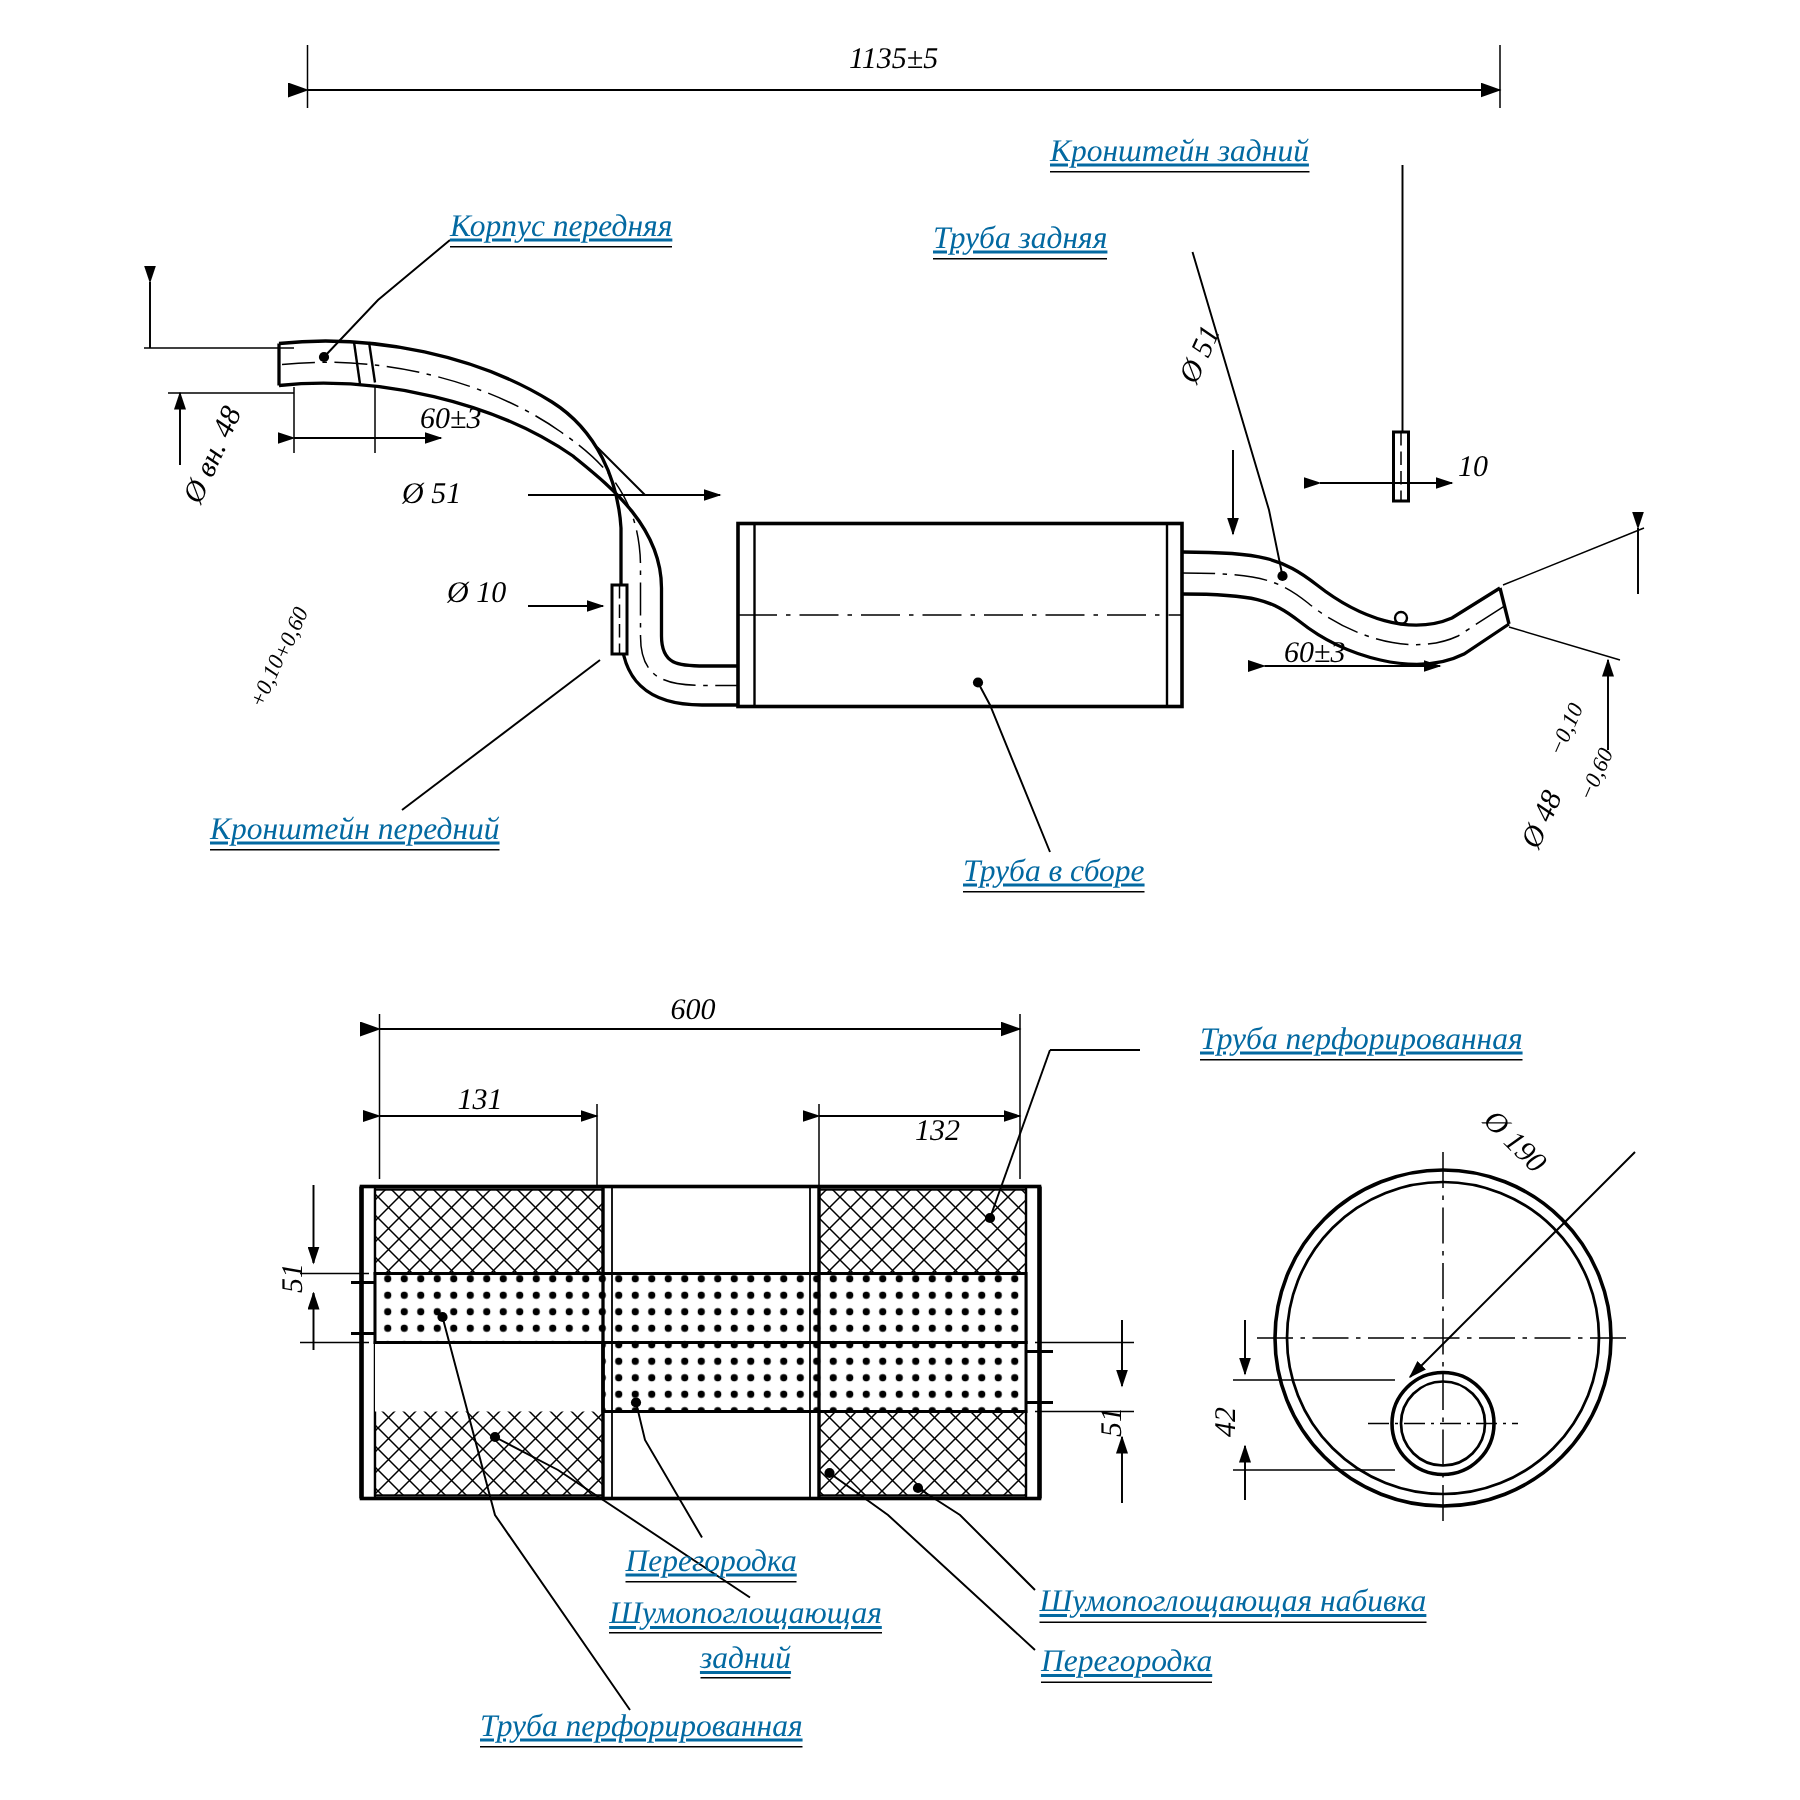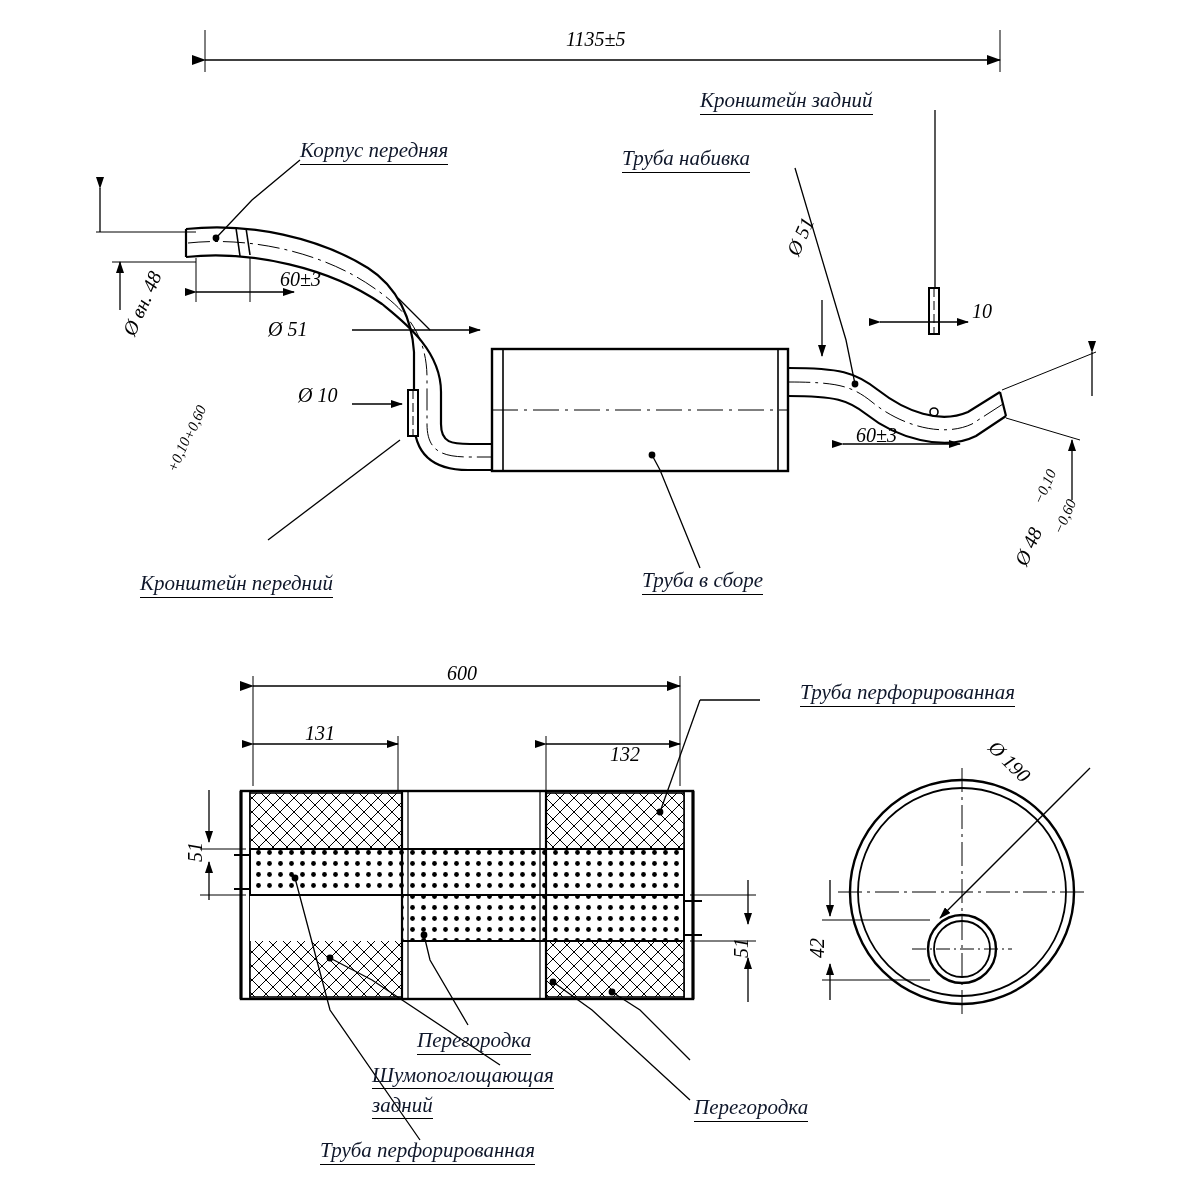--- a/index.html
+++ b/index.html
@@ -4,34 +4,35 @@
 <style>
   html,body{margin:0;padding:0;background:#ffffff;}
   body{width:1200px;height:1200px;overflow:hidden;font-family:"Liberation Sans",sans-serif;}
   #stage{position:relative;width:1200px;height:1046px;}
   svg{position:absolute;left:0;top:0;}
   .lbl{
     position:absolute;
     font-family:"Liberation Serif",serif;
     font-style:italic;
     font-size:21px;
-    color:#0f172a;
+    color:#0369a1;
     white-space:nowrap;
+    text-decoration:underline;
   }
   .dim{
     position:absolute;
     font-family:"Liberation Serif",serif;
     font-style:italic;
     font-size:20px;
     color:#000;
     white-space:nowrap;
   }
   .small{font-size:15px;}
   .under{border-bottom:1.6px solid #000;padding-bottom:1px;}
-  .ctr{text-align:left;}
+  .ctr{text-align:center;}
 </style>
 </head>
 <body>
 
 <div id="stage">
 
 <svg width="1200" height="1200" viewBox="0 0 1200 1200">
   <defs>
     <marker id="ar" markerWidth="14" markerHeight="10" refX="13" refY="5" orient="auto" markerUnits="userSpaceOnUse">
       <path d="M0,0 L14,5 L0,10 z" fill="#000"></path>
@@ -216,35 +217,36 @@
 <div class="dim" style="left:782px;top:250px;transform:rotate(-66deg);transform-origin:left top;">Ø 51</div>
 <div class="dim" style="left:972px;top:300px;font-style:italic;">10</div>
 <div class="dim" style="left:856px;top:424px;">60±3</div>
 
 <div class="dim" style="left:1010px;top:560px;transform:rotate(-66deg);transform-origin:left top;">Ø 48</div>
 <div class="dim small" style="left:1030px;top:500px;transform:rotate(-66deg);transform-origin:left top;">−0,10</div>
 <div class="dim small" style="left:1050px;top:530px;transform:rotate(-66deg);transform-origin:left top;">−0,60</div>
 
 <div class="lbl under" style="left:300px;top:138px;">Корпус передняя</div>
 <div class="lbl under" style="left:700px;top:88px;">Кронштейн задний</div>
-<div class="lbl under" style="left:622px;top:146px;">Труба набивка</div>
-<div class="lbl under" style="left:140px;top:540px;margin-top:31px;">Кронштейн передний</div>
+<div class="lbl under" style="left:622px;top:146px;">Труба задняя</div>
+<div class="lbl under" style="left:140px;top:540px;">Кронштейн передний</div>
 <div class="lbl under" style="left:642px;top:568px;">Труба в сборе</div>
 
 <div class="dim" style="left:447px;top:662px;">600</div>
 <div class="dim" style="left:305px;top:722px;">131</div>
 <div class="dim" style="left:610px;top:722px;margin-top:21px;">132</div>
 <div class="dim" style="left:184px;top:862px;transform:rotate(-90deg);transform-origin:left top;">51</div>
 <div class="dim" style="left:730px;top:958px;transform:rotate(-90deg);transform-origin:left top;">51</div>
 
 <div class="lbl under" style="left:800px;top:680px;">Труба перфорированная</div>
 <div class="lbl under" style="left:417px;top:1028px;">Перегородка</div>
 <div class="lbl ctr" style="left:372px;top:1060px;width:250px;line-height:30px;">
   <span class="under">Шумопоглощающая</span><br>
   <span class="under">задний</span>
 </div>
+<div class="lbl under" style="left:693px;top:1055px;">Шумопоглощающая набивка</div>
 <div class="lbl under" style="left:694px;top:1095px;">Перегородка</div>
 <div class="lbl under" style="left:320px;top:1138px;">Труба перфорированная</div>
 
 <div class="dim" style="left:1000px;top:736px;transform:rotate(45deg);transform-origin:left top;">Ø 190</div>
 <div class="dim" style="left:806px;top:958px;transform:rotate(-90deg);transform-origin:left top;">42</div>
 
 </div>
 
 </body></html>

